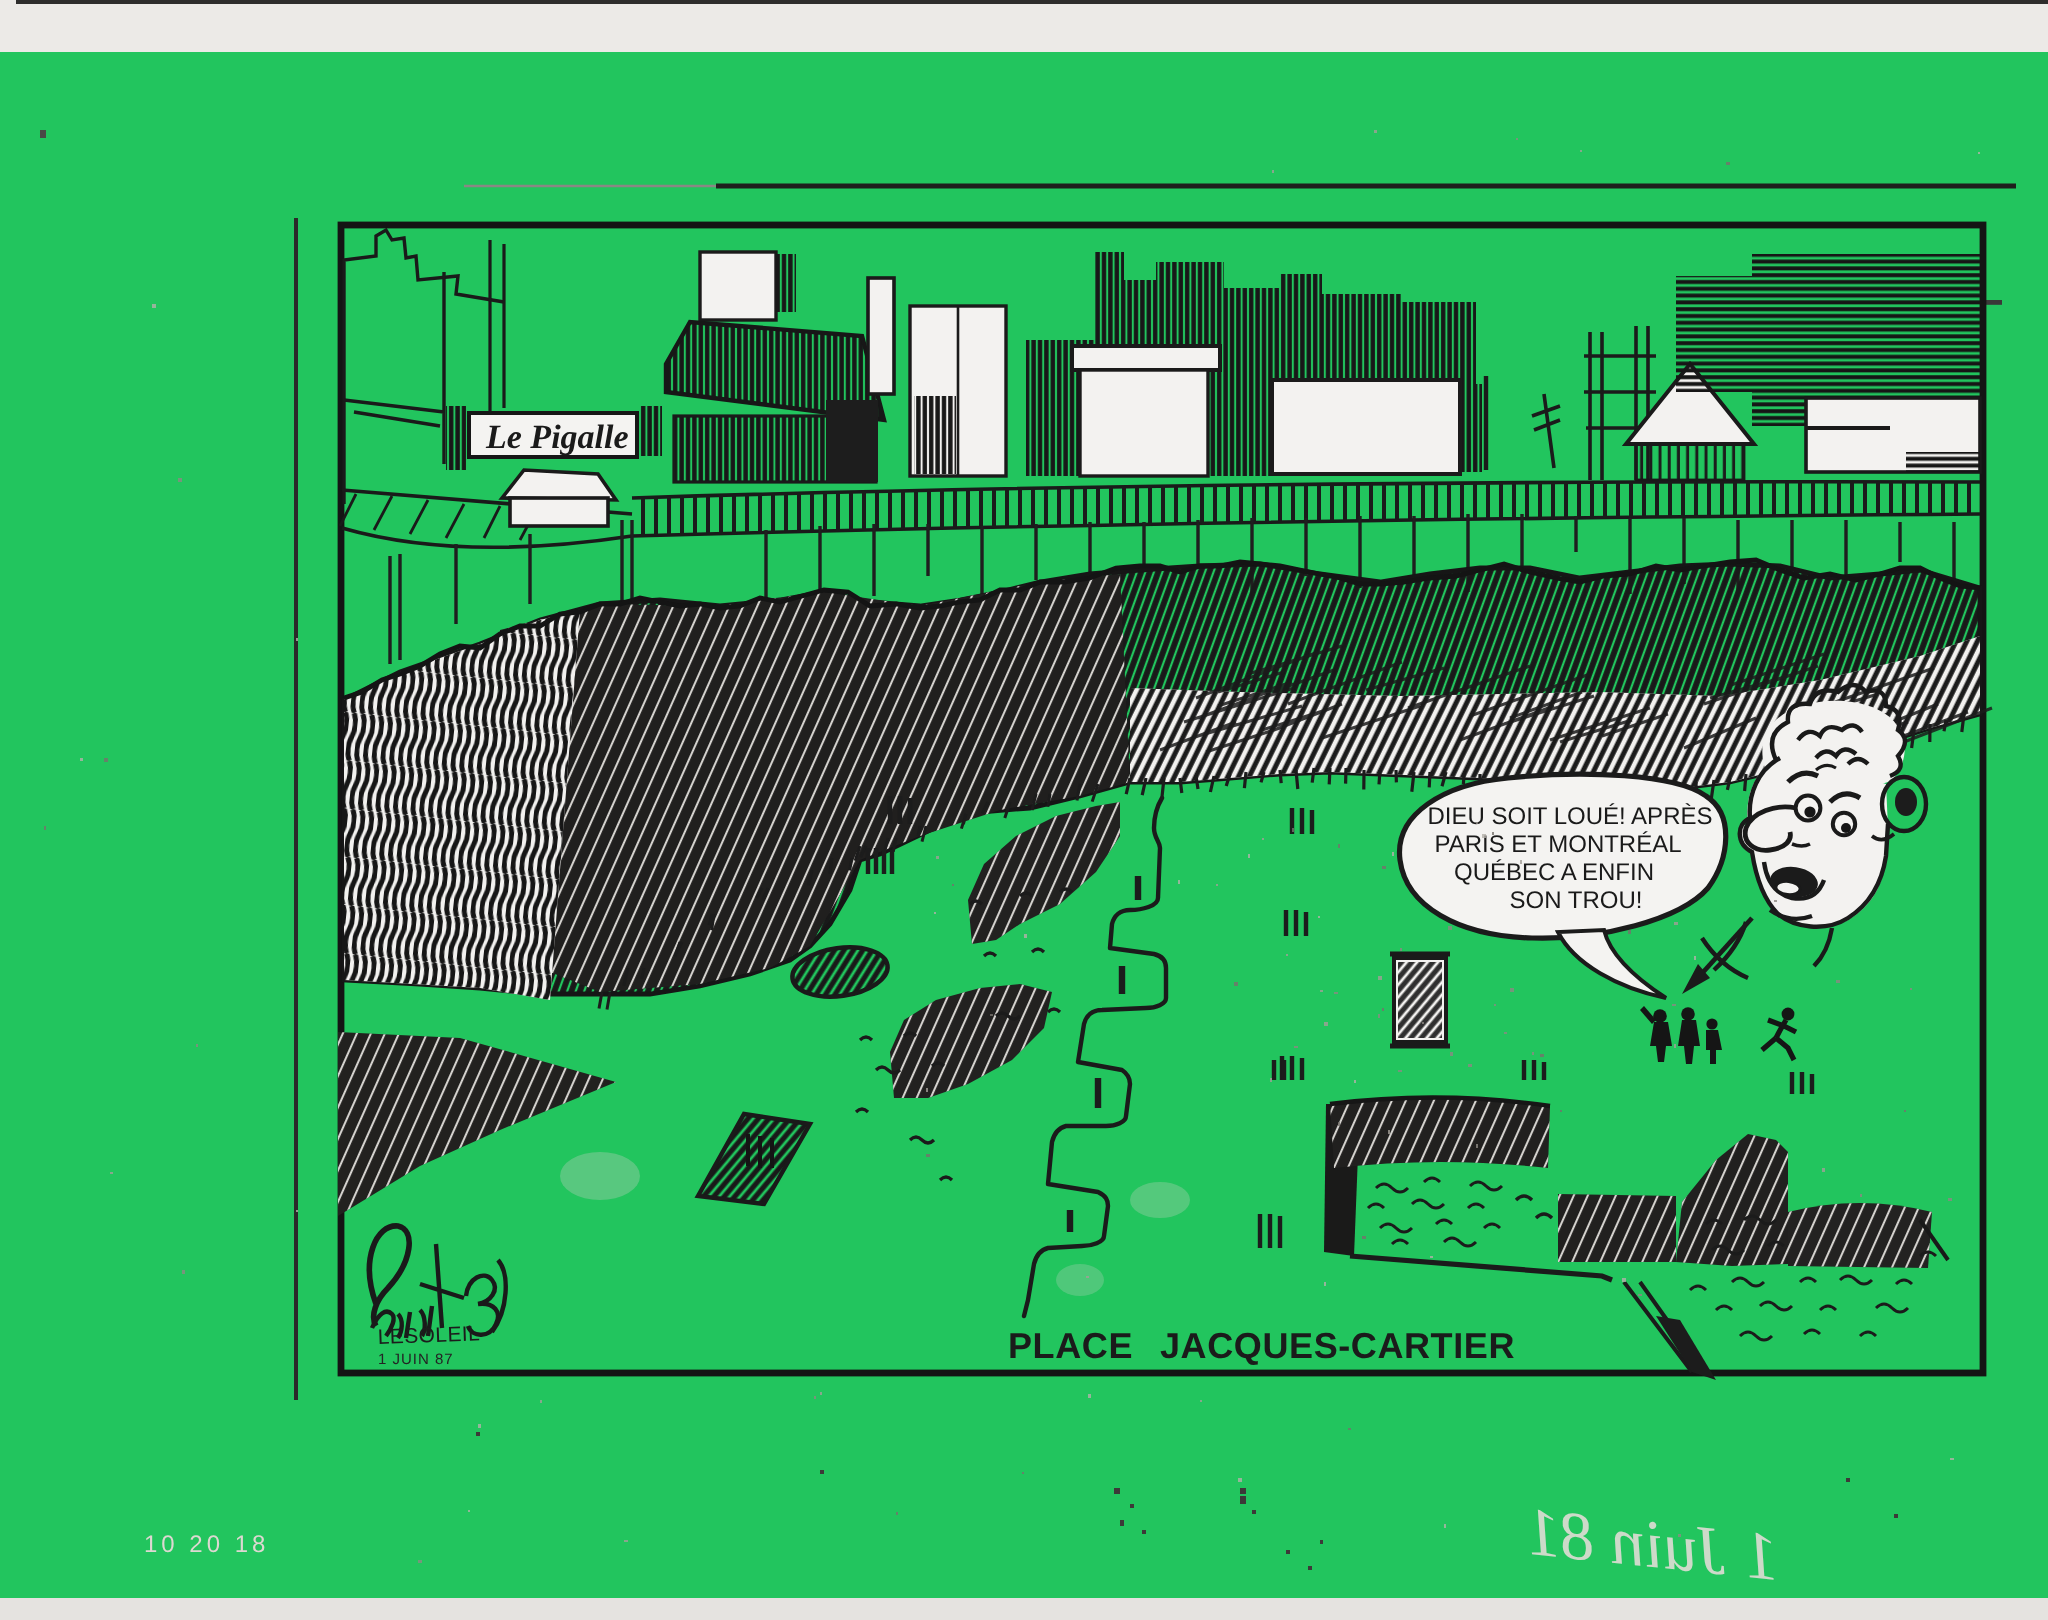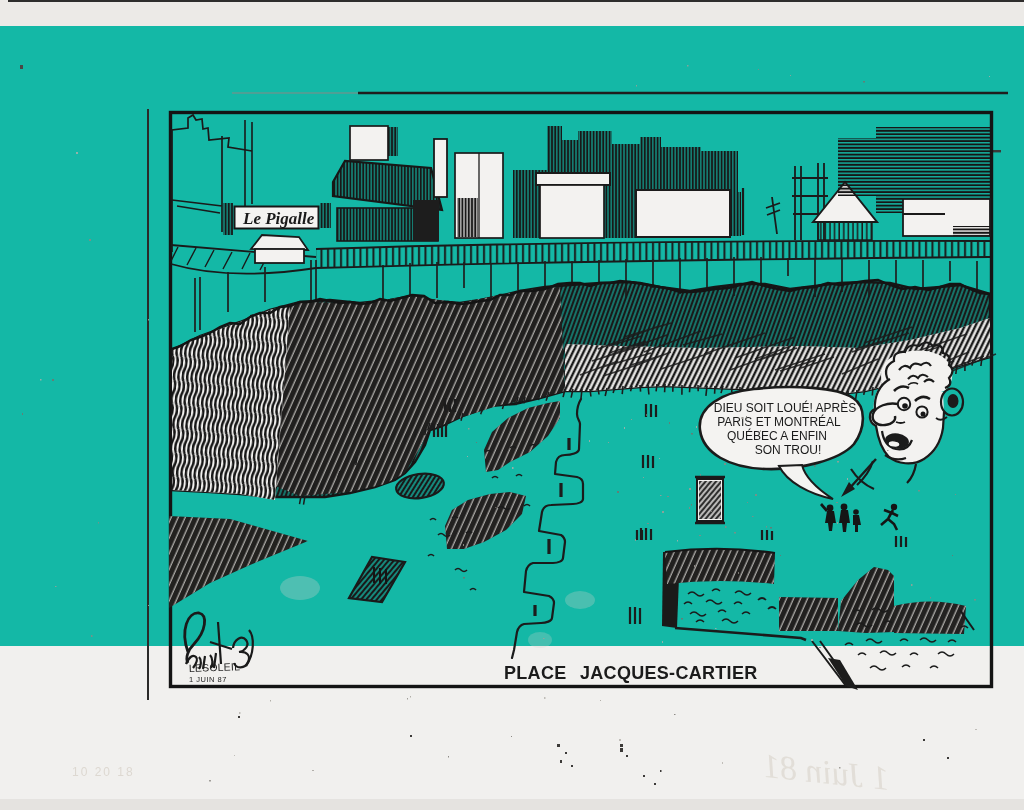--- a/index.html
+++ b/index.html
@@ -1,17 +1,17 @@
 <!DOCTYPE html>
 <html><head>
 <meta charset="utf-8">
 <style>
 html,body{margin:0;padding:0;width:1024px;height:810px;background:#f1f0ee;overflow:hidden;
 font-family:"Liberation Sans",sans-serif;}
-#page{position:relative;width:1024px;height:646px;background:#14b8a6;}
+#page{position:relative;width:1024px;height:810px;background:#22c55e;}
 svg{position:absolute;top:0;left:0;will-change:transform;}
 </style>
 </head>
 <body>
 
 <div id="page">
 <svg width="1024" height="810" viewBox="0 0 1024 810">
 <defs>
 <pattern id="pv3" width="3.2" height="10" patternUnits="userSpaceOnUse">
  <path d="M1.6,0 V10" stroke="#181818" stroke-width="2.2"></path>

